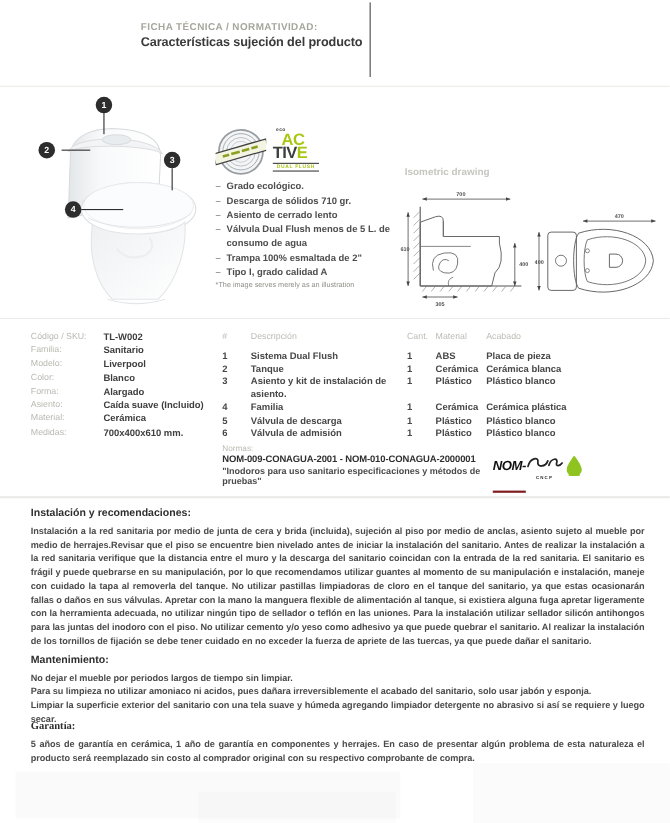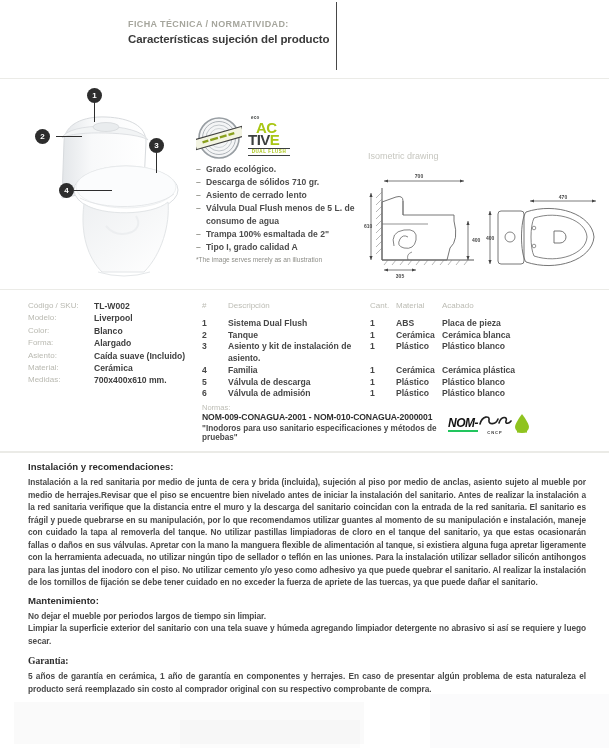--- a/index.html
+++ b/index.html
@@ -29,21 +29,21 @@
   .active-sub { display:block; font-size:4.5px; font-weight:700; color:#a9c614; letter-spacing:.6px;
                 border-top:1px solid #3b3f3e; border-bottom:1px solid #3b3f3e; padding:1px 0; margin-top:1px; text-align:center; }
 
   
   .features { position:absolute; left:196px; top:161px; width:172px; list-style:none; }
   .features li { position:relative; font-size:8.6px; font-weight:700; color:#4d4d4d; line-height:13px; padding-left:10px; }
   .features li::before { content:"–"; position:absolute; left:0; color:#9a9a93; }
   .disclaimer { position:absolute; left:196px; top:254px; font-size:6.6px; color:#8e8e88; }
 
   
-  .iso-title { position:absolute; left:368px; top:149px; font-size:9px; color:#c6c6bf; font-weight:400; }
+  .iso-title { position:absolute; left:368px; top:149px; font-size:9px; color:#c6c6bf; font-weight:700; }
   .iso-side { position:absolute; left:364px; top:166px; }
   .iso-plan { position:absolute; left:486px; top:190px; }
   .iso-side text, .iso-plan text { font-family:"Liberation Sans", sans-serif; font-size:5px; fill:#4a4a4a; font-weight:700; }
 
   
   .specs { position:absolute; left:28px; top:298px; width:170px; }
   .spec-row { display:flex; line-height:12.4px; }
   .spec-label { width:66px; font-size:8px; color:#b9b9b1; }
   .spec-value { font-size:8.6px; font-weight:700; color:#3e3e3e; }
 
@@ -51,21 +51,21 @@
   .parts { position:absolute; left:202px; top:298px; width:380px; }
   .parts-grid { display:grid; grid-template-columns:26px 142px 26px 46px 140px; column-gap:0; }
   .parts-head { font-size:8px; color:#bcbcb4; line-height:12px; padding-bottom:6px; }
   .parts-cell { font-size:8.6px; font-weight:700; color:#474747; line-height:11.7px; }
 
   
   .normas-label { position:absolute; left:202px; top:401px; font-size:7.5px; color:#bcbcb4; }
   .normas-codes { position:absolute; left:202px; top:410px; font-size:8.6px; font-weight:800; color:#2f2f2f; letter-spacing:-.1px; }
   .normas-quote { position:absolute; left:202px; top:422px; width:245px; font-size:8.2px; font-weight:600; color:#4a4a4a; }
   .nom-mark { position:absolute; left:448px; top:414px; font-size:12px; font-weight:800; color:#111;
-              border-bottom:2px solid #22c55e; letter-spacing:-.5px; padding-bottom:0px; font-style:italic; }
+              border-bottom:2px solid #7f1d1d; letter-spacing:-.5px; padding-bottom:16px; font-style:italic; }
   .cncp-mark { position:absolute; left:478px; top:412px; width:34px; text-align:center; }
   .cncp-mark .cncp-txt { font-size:4px; letter-spacing:1px; color:#333; font-weight:700; display:block; margin-top:-2px;}
   .drop-mark { position:absolute; left:515px; top:412px; }
 
   
   .sect-head { position:absolute; left:28px; font-size:9.6px; font-weight:800; color:#2e2e2e; }
   .sect-body { position:absolute; left:28px; width:558px; font-size:8.3px; font-weight:600; color:#4b4b4b;
                line-height:12.5px; text-align:justify; letter-spacing:-.05px; }
   .maint-line { line-height:12.3px; }
 
@@ -226,20 +226,24 @@
   </svg>
 
   <div class="rule" style="top:287px;"></div>
 
   <div class="specs">
     <div class="spec-row">
         <span class="spec-label">Código / SKU:</span>
         <span class="spec-value">TL-W002</span>
       </div>
     <div class="spec-row">
+        <span class="spec-label">Familia:</span>
+        <span class="spec-value">Sanitario</span>
+      </div>
+    <div class="spec-row">
         <span class="spec-label">Modelo:</span>
         <span class="spec-value">Liverpool</span>
       </div>
     <div class="spec-row">
         <span class="spec-label">Color:</span>
         <span class="spec-value">Blanco</span>
       </div>
     <div class="spec-row">
         <span class="spec-label">Forma:</span>
         <span class="spec-value">Alargado</span>
@@ -322,20 +326,21 @@
   </div>
 
   <div class="rule" style="top:449px; height:2px;"></div>
 
   <div class="sect-head" style="top:459px;">Instalación y recomendaciones:</div>
   <div class="sect-body" style="top:474px;">Instalación a la red sanitaria por medio de junta de cera y brida (incluida), sujeción al piso por medio de anclas, asiento sujeto al mueble por medio de herrajes.Revisar que el piso se encuentre bien nivelado antes de iniciar la instalación del sanitario. Antes de realizar la instalación a la red sanitaria verifique que la distancia entre el muro y la descarga del sanitario coincidan con la entrada de la red sanitaria. El sanitario es frágil y puede quebrarse en su manipulación, por lo que recomendamos utilizar guantes al momento de su manipulación e instalación, maneje con cuidado la tapa al removerla del tanque. No utilizar pastillas limpiadoras de cloro en el tanque del sanitario, ya que estas ocasionarán fallas o daños en sus válvulas. Apretar con la mano la manguera flexible de alimentación al tanque, si existiera alguna fuga apretar ligeramente con la herramienta adecuada, no utilizar ningún tipo de sellador o teflón en las uniones. Para la instalación utilizar sellador silicón antihongos para las juntas del inodoro con el piso. No utilizar cemento y/o yeso como adhesivo ya que puede quebrar el sanitario. Al realizar la instalación de los tornillos de fijación se debe tener cuidado en no exceder la fuerza de apriete de las tuercas, ya que puede dañar el sanitario.</div>
 
   <div class="sect-head" style="top:593px;">Mantenimiento:</div>
   <div class="sect-body" style="top:608px;">
     <div class="maint-line">No dejar el mueble por periodos largos de tiempo sin limpiar.</div>
+    <div class="maint-line">Para su limpieza no utilizar amoniaco ni acidos, pues dañara irreversiblemente el acabado del sanitario, solo usar jabón y esponja.</div>
     <div class="maint-line">Limpiar la superficie exterior del sanitario con una tela suave y húmeda agregando limpiador detergente no abrasivo si así se requiere y luego secar.</div>
   </div>
 
   <div class="sect-head" style="top:653px;font-family:Liberation Serif, serif;">Garantía:</div>
   <div class="sect-body" style="top:668px;">5 años de garantía en cerámica, 1 año de garantía en componentes y herrajes. En caso de presentar algún problema de esta naturaleza el producto será reemplazado sin costo al comprador original con su respectivo comprobante de compra.</div>
 
   <div class="wm" style="left:14px; top:700px; width:350px; height:42px;"></div>
   <div class="wm" style="left:430px; top:692px; width:179px; height:56px; opacity:.04;"></div>
   <div class="wm" style="left:180px; top:718px; width:180px; height:30px; opacity:.03;"></div>
 

